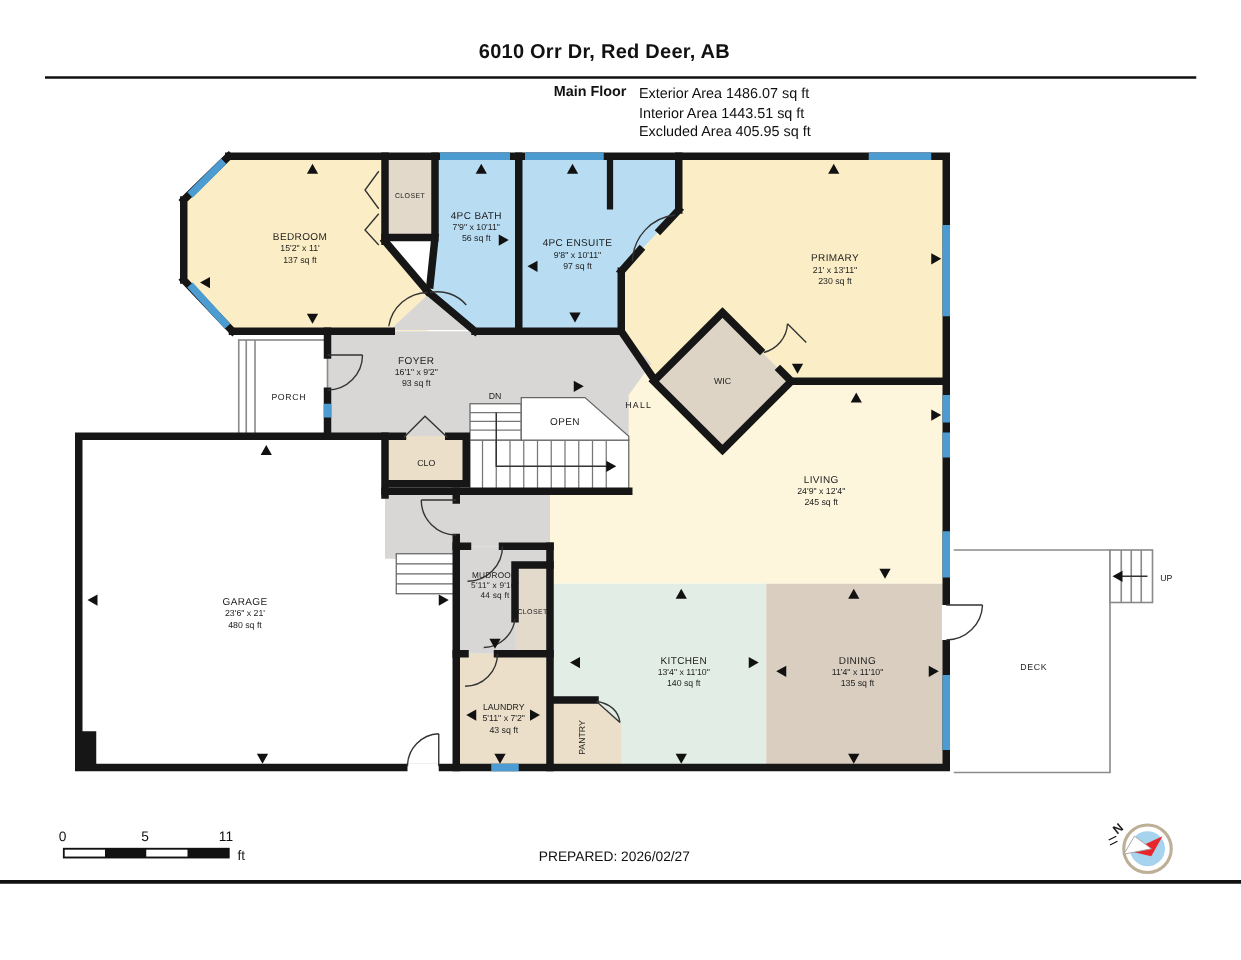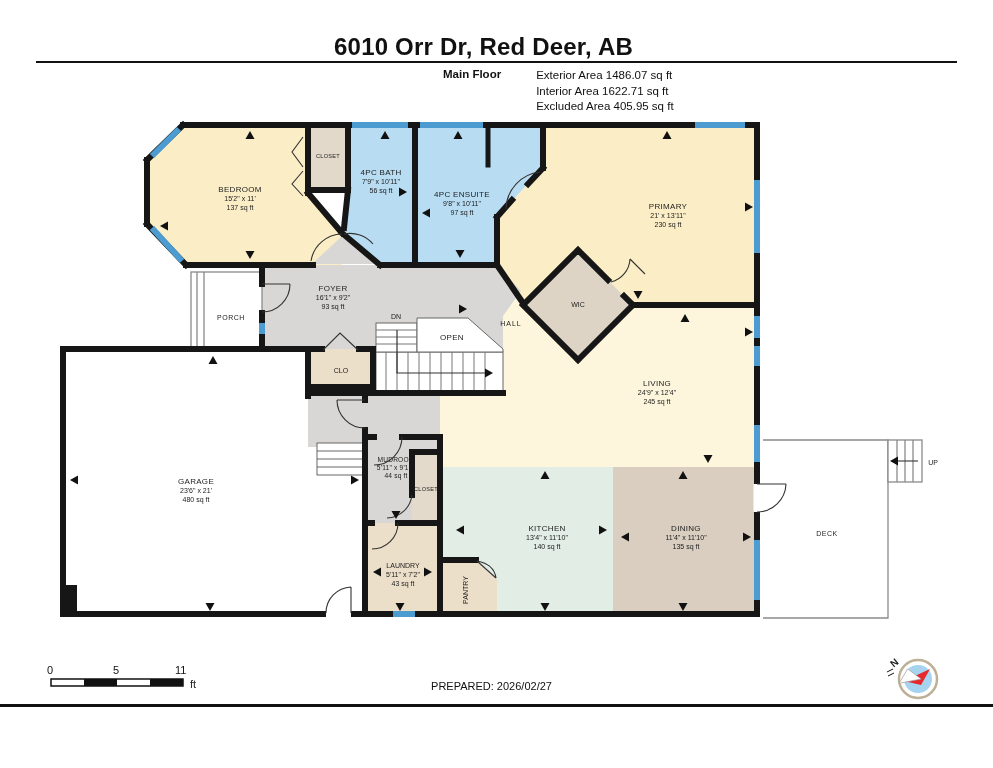--- a/index.html
+++ b/index.html
@@ -1,23 +1,23 @@
 <!DOCTYPE html>
 <html><head>
 <meta charset="utf-8">
 <style>
   html,body{margin:0;padding:0;background:#fff;}
   #canvas{position:relative;width:993px;height:768px;background:#fff;overflow:hidden;
           font-family:"Liberation Sans","DejaVu Sans",sans-serif;color:#111;}
   .title{position:absolute;top:33px;left:0;width:967px;text-align:center;
-         font-size:24px;font-weight:bold;letter-spacing:.2px;}
+         font-size:16px;font-weight:bold;letter-spacing:.2px;}
   .rule{position:absolute;top:61px;left:36px;width:921px;height:2px;background:#111;}
   .stats-row{position:absolute;top:68px;left:443px;display:flex;gap:10px;font-size:11.5px;justify-content:flex-end;}
   .floor-label{font-weight:bold;}
-  .stat-lines div{line-height:15.5px;margin-left:25px;}
+  .stat-lines div{line-height:15.5px;}
   .scalebar{position:absolute;top:664px;left:50px;width:160px;font-size:11px;}
   .scalebar .nums{position:relative;height:12px;}
   .scalebar .nums span{position:absolute;top:0;}
   .prepared{position:absolute;top:680px;left:0;width:983px;text-align:center;font-size:11px;}
   .rule2{position:absolute;top:704px;left:0;width:993px;height:3px;background:#111;}
   .disclaimer{position:absolute;top:713px;left:38px;width:930px;font-size:8.6px;color:#222;}
   svg text{fill:#1c1c1c;}
   .rn{font-size:8px;letter-spacing:.3px;}
   .rd{font-size:7px;}
   .sm{font-size:5.6px;letter-spacing:.3px;}
@@ -27,21 +27,21 @@
 <body>
 
 <div id="canvas">
 
   <div class="title">6010 Orr Dr, Red Deer, AB</div>
   <div class="rule"></div>
   <div class="stats-row">
     <div class="floor-label">Main Floor</div>
     <div class="stat-lines">
       <div>Exterior Area 1486.07 sq ft</div>
-      <div>Interior Area 1622.71 sq ft</div>
+      <div>Interior Area 1443.51 sq ft</div>
       <div>Excluded Area 405.95 sq ft</div>
     </div>
   </div>
 
   <svg width="993" height="555" viewBox="0 110 993 555" style="position:absolute;left:0;top:110px;">
     <defs>
       <path id="arr" d="M0,0 L4.5,8 L-4.5,8 Z"></path>
     </defs>
 
     <g>

